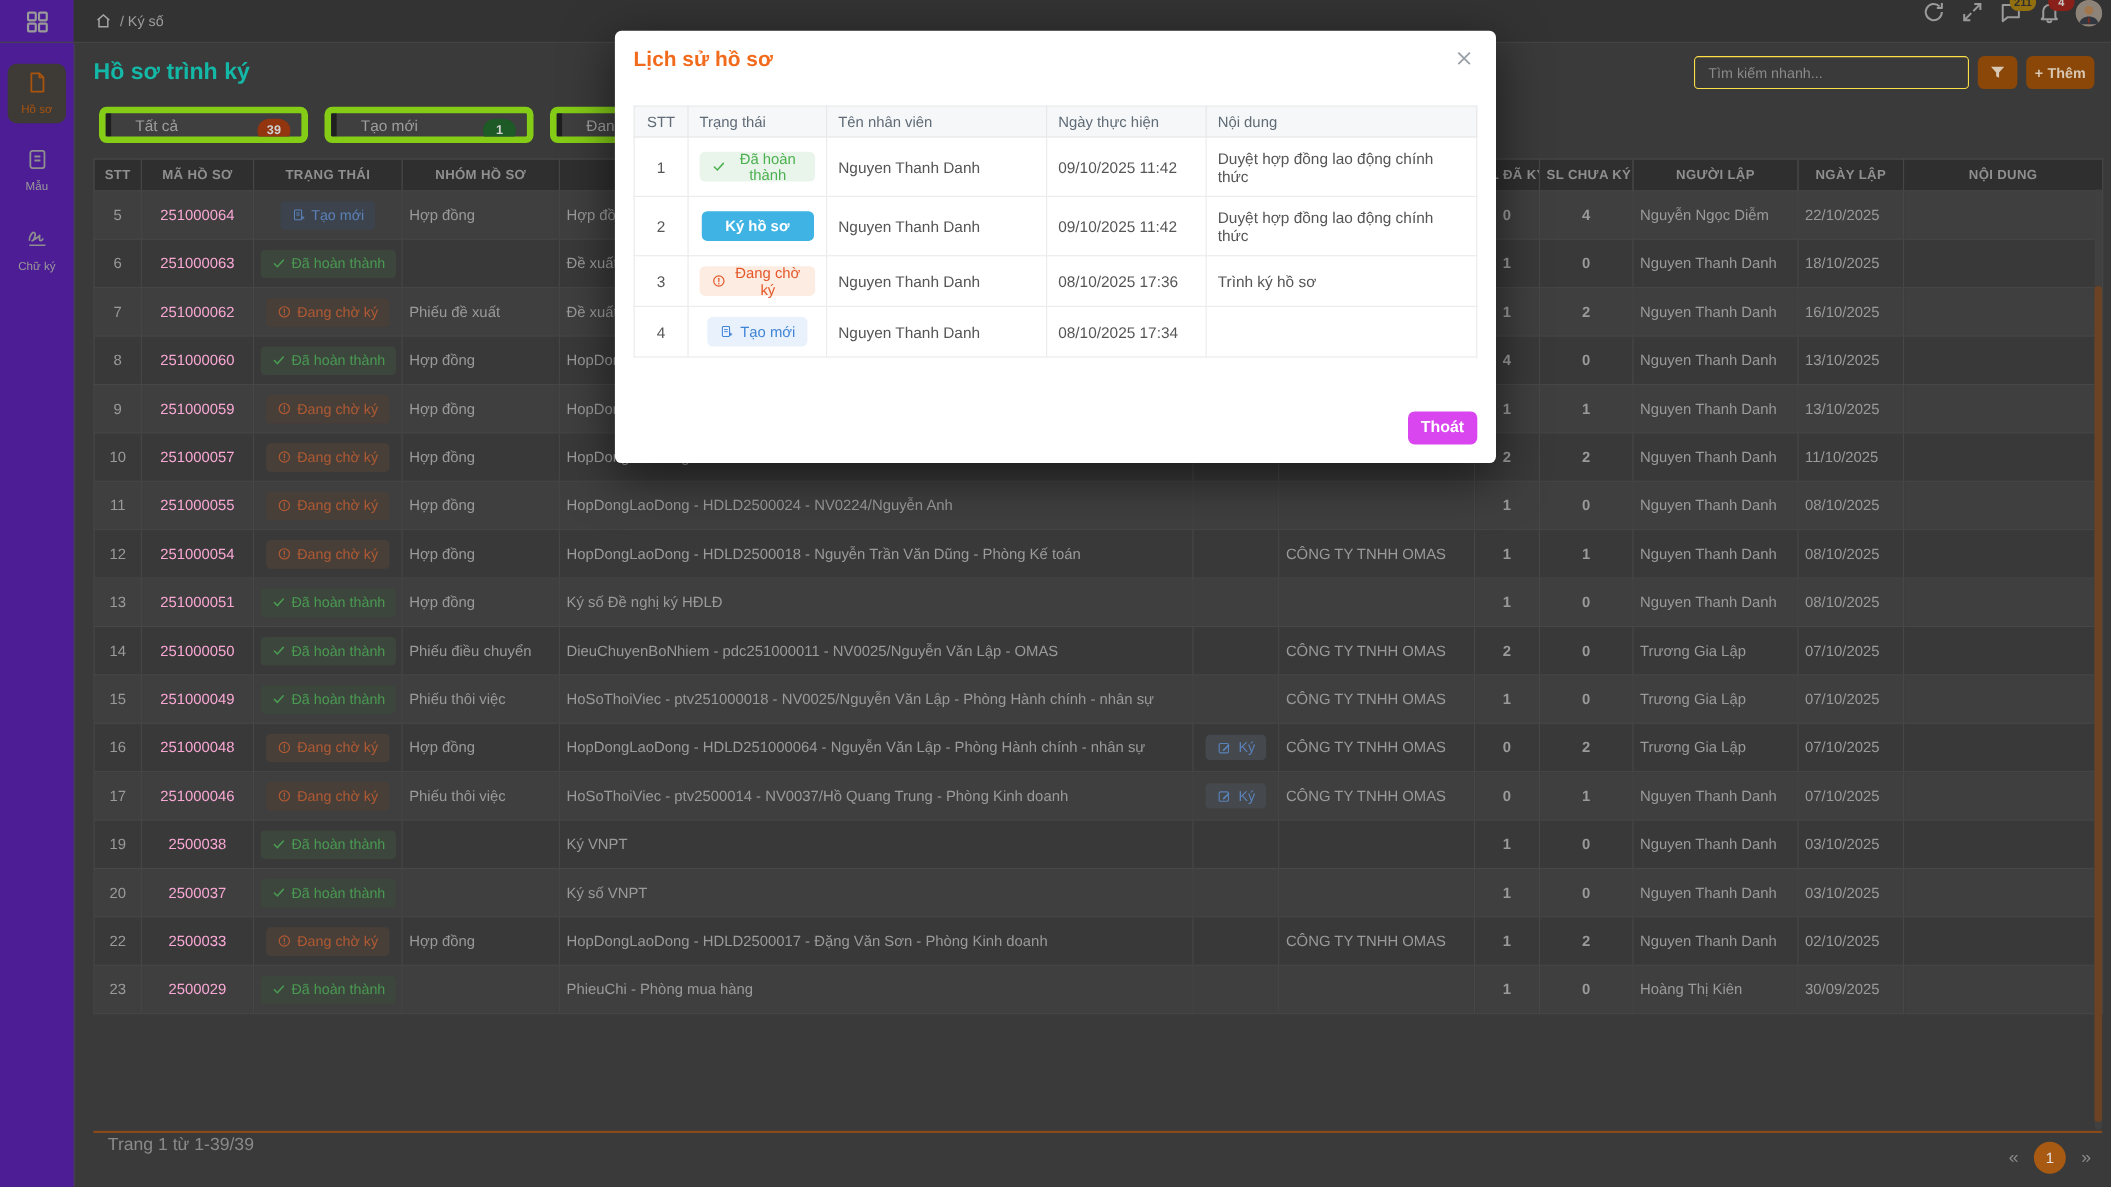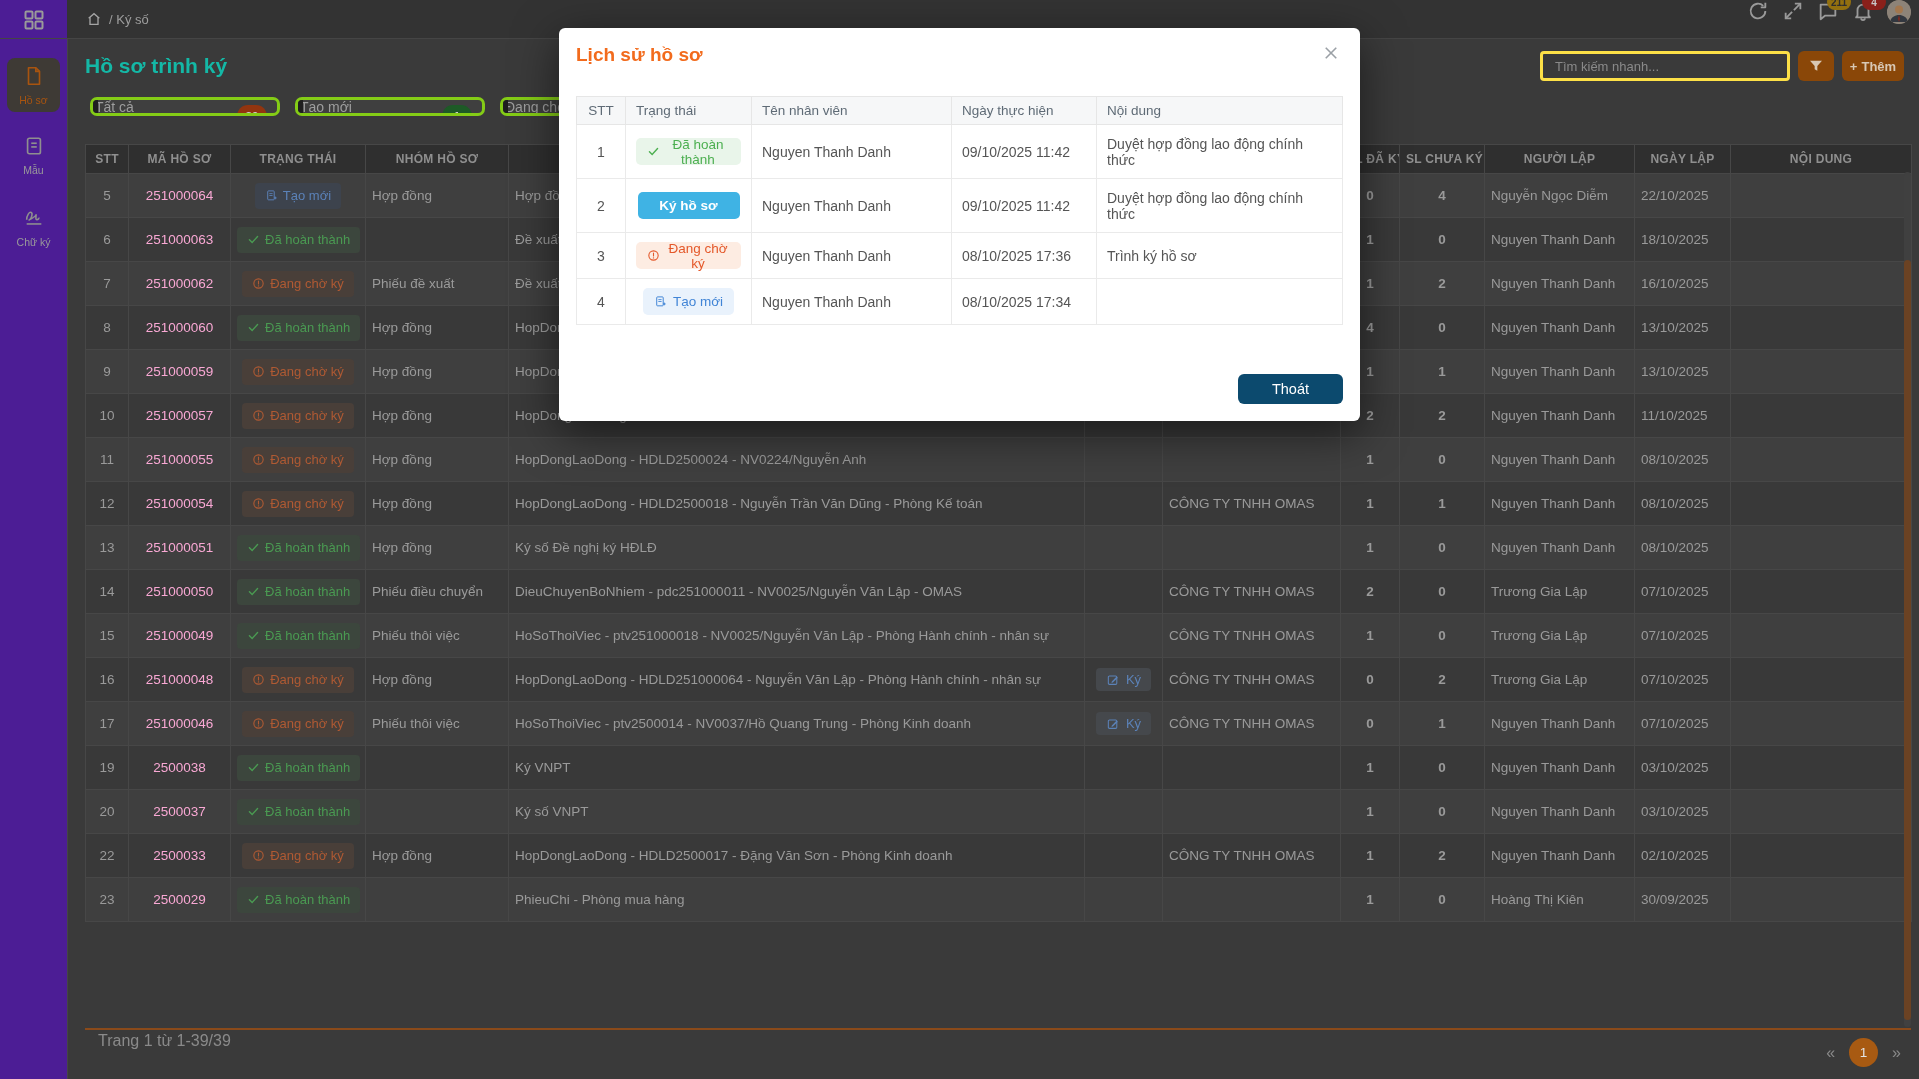--- a/index.html
+++ b/index.html
@@ -18,29 +18,29 @@
   .crumb{position:absolute;top:11px;left:86px;display:flex;align-items:center;gap:7px;color:#9e9e9e;font-size:13px;}
   .crumb svg{width:16px;height:16px;color:#a5a5a5;}
   .tb-icons{position:absolute;top:0;right:8px;height:38px;display:flex;align-items:flex-start;gap:13px;}
   .tb-ic{position:relative;width:22px;height:22px;color:#9a9a9a;cursor:pointer;}
   .tb-ic svg{width:22px;height:22px;}
   .mini-badge{position:absolute;top:-6px;left:10px;min-width:16px;height:16px;border-radius:9px;font-size:10px;font-weight:bold;display:flex;align-items:center;justify-content:center;padding:0 4px;}
   .badge-amber{background:#93700f;color:#2e2e2e;}
   .badge-red{background:#8a201a;color:#c9c9c9;}
   .avatar{width:24px;height:24px;border-radius:50%;overflow:hidden;background:#8a7f73;cursor:pointer;}
   .page-title{position:absolute;left:85px;top:54px;font-size:21px;font-weight:bold;color:#14b8a6;}
-  .search-box{position:absolute;left:1540px;top:51px;width:250px;height:30px;border:3px solid #fde047;border-radius:4px;background:transparent;box-sizing:border-box;display:flex;align-items:center;padding:0 10px;}
+  .search-box{position:absolute;left:1540px;top:51px;width:250px;height:30px;border:1px solid #fde047;border-radius:4px;background:transparent;box-sizing:border-box;display:flex;align-items:center;padding:0 10px;}
   .search-box input{border:none;background:transparent;outline:none;width:100%;font-size:13px;color:#c5c5c5;font-family:inherit;}
   .search-box input::placeholder{color:#8a8a8a;}
   .sq-btn{position:absolute;top:51px;height:30px;border-radius:6px;background:#8a4708;color:#d8c8b4;display:flex;align-items:center;justify-content:center;cursor:pointer;box-sizing:border-box;}
   .btn-filter{left:1798px;width:36px;}
   .btn-filter svg{width:16px;height:16px;}
   .btn-add{left:1842px;width:62px;font-size:13px;font-weight:bold;gap:4px;}
   .tabs{position:absolute;left:90px;top:97px;height:33px;display:flex;gap:15px;}
-  .tab{position:relative;width:190px;height:19px;background:#3f3f3f;border:3px solid #84cc16;border-radius:7px;box-sizing:border-box;display:flex;align-items:center;padding-left:2px;color:#9e9e9e;font-size:14px;cursor:pointer;overflow:hidden;}
+  .tab{position:relative;width:190px;height:33px;background:#3f3f3f;border:6px solid #84cc16;border-radius:7px;box-sizing:border-box;display:flex;align-items:center;padding-left:27px;color:#9e9e9e;font-size:14px;cursor:pointer;overflow:hidden;}
   .tab::before{content:"";position:absolute;left:0;top:0;bottom:0;width:5px;background:#1f1f1f;}
   .tab .cnt{position:absolute;right:10px;top:5px;min-width:22px;height:22px;border-radius:11px;display:flex;align-items:center;justify-content:center;font-size:11.5px;font-weight:bold;color:#d0d0d0;padding:0 4px;}
   
   .doc-table{position:absolute;left:85px;top:144px;width:1826px;border-collapse:collapse;table-layout:fixed;}
   .doc-table th{height:28px;background:#2f2f2f;color:#8f8f8f;font-size:12px;font-weight:bold;letter-spacing:.3px;border:1px solid #474747;padding:0 6px;white-space:nowrap;overflow:hidden;}
   .doc-table td{height:44px;border:1px solid #474747;font-size:13.5px;color:#9a9a9a;padding:0 6px;white-space:nowrap;overflow:hidden;box-sizing:border-box;}
   .doc-table tr:nth-child(odd) td{background:#3f3f3f;}
   .doc-table tr:nth-child(even) td{background:#393939;}
   .c-center{text-align:center;}
   .c-name{padding-left:12px;}
@@ -68,21 +68,21 @@
   .hist-table{position:absolute;left:17px;top:68px;width:766px;border-collapse:collapse;table-layout:fixed;}
   .hist-table th{height:27px;background:#f6f7f8;border:1px solid #e6e6e6;color:#5f6b76;font-size:13.5px;font-weight:500;text-align:left;padding:0 10px;}
   .hist-table th.c-center{text-align:center;}
   .hist-table td{border:1px solid #eaeaea;color:#555;font-size:14px;padding:2px 10px;vertical-align:middle;}
   .mbadge{display:inline-flex;align-items:center;justify-content:center;gap:6px;height:27px;border-radius:5px;padding:0 11px;font-size:13.5px;}
   .mbadge svg{width:13px;height:13px;flex:none;}
   .m-hoan-thanh{color:#4caf50;background:#e9f5ea;}
   .m-ky-ho-so{color:#fff;background:#3fb3e4;font-weight:bold;width:80px;}
   .m-cho-ky{color:#e4582a;background:#fdece2;}
   .m-tao-moi{color:#4084d6;background:#e9f2fc;}
-  .exit-btn{position:absolute;right:17px;bottom:17px;background:#0c4a6e;color:#fff;border:none;border-radius:6px;padding:7px 34px;font-size:14.5px;font-weight:400;cursor:pointer;font-family:inherit;}
+  .exit-btn{position:absolute;right:17px;bottom:17px;background:#d946ef;color:#fff;border:none;border-radius:6px;padding:7px 12px;font-size:14.5px;font-weight:700;cursor:pointer;font-family:inherit;}
 </style>
 </head>
 <body>
 
 <div id="screen">
 
   <div class="sidebar">
     <div class="sb-grid">
       <svg viewBox="0 0 24 24" fill="none" stroke="currentColor" stroke-width="2">
           <rect x="3.5" y="3.5" width="7" height="7" rx="1"></rect>

